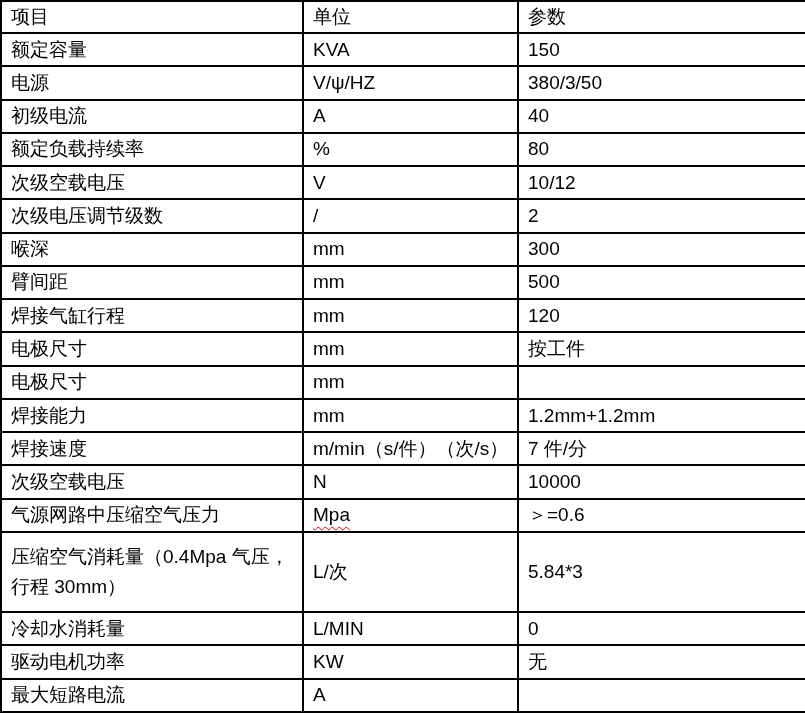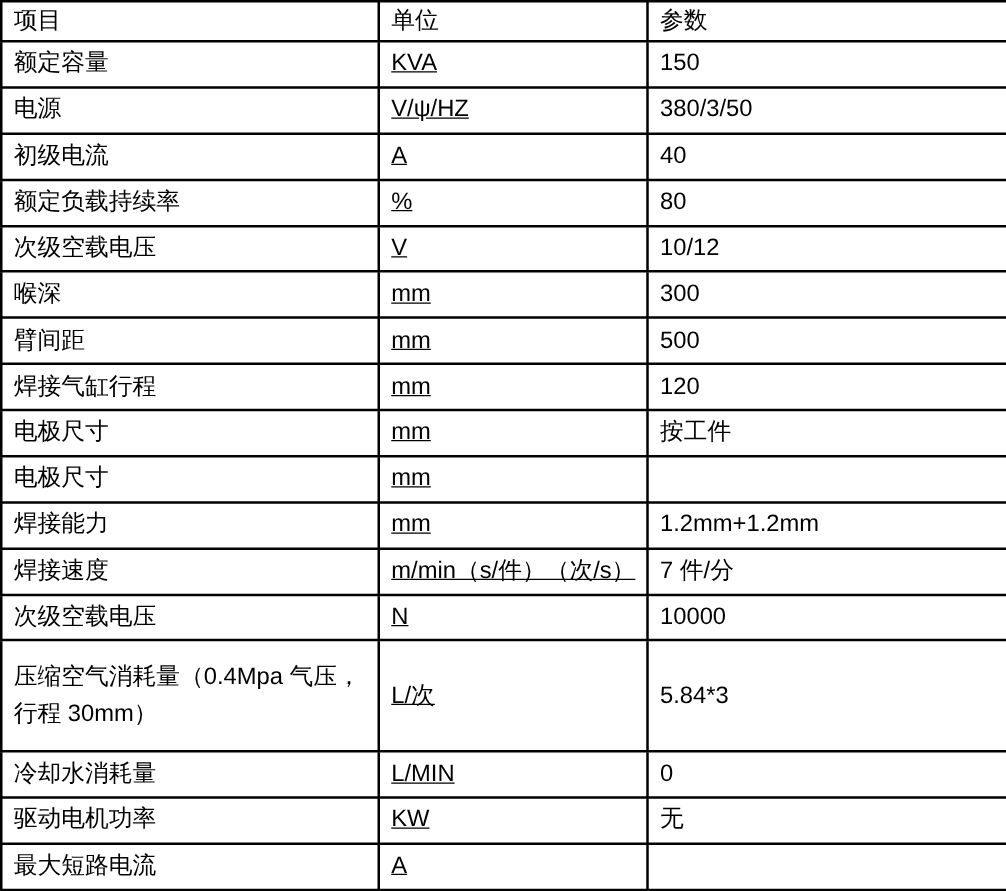--- a/index.html
+++ b/index.html
@@ -29,21 +29,21 @@
     border: 2px solid #000000;
     padding: 0 4px 0 9px;
     text-align: left;
     vertical-align: middle;
     font-weight: normal;
     line-height: 30px;
     overflow: hidden;
   }
   .spec-table tr { height: 32px; margin-left: 36px; }
   .spec-table tr.tall { height: 77px; padding-left: 12px; }
-  .spec-table td.unit-cell { white-space: nowrap; text-decoration: underline; }
+  .spec-table td.unit-cell { white-space: nowrap; }
   .spellcheck {
     text-decoration-line: underline;
     text-decoration-style: wavy;
     text-decoration-color: #d40000;
     text-decoration-thickness: 1px;
     text-underline-offset: 5px;
   }
 </style>
 </head>
 <body>
@@ -85,20 +85,25 @@
     <td class="unit-cell">%</td>
     <td class="value-cell">80</td>
   </tr>
 
   <tr>
     <td class="item-cell">次级空载电压</td>
     <td class="unit-cell">V</td>
     <td class="value-cell">10/12</td>
   </tr>
 
+  <tr>
+    <td class="item-cell">次级电压调节级数</td>
+    <td class="unit-cell">/</td>
+    <td class="value-cell">2</td>
+  </tr>
 
   <tr>
     <td class="item-cell">喉深</td>
     <td class="unit-cell">mm</td>
     <td class="value-cell">300</td>
   </tr>
 
   <tr>
     <td class="item-cell">臂间距</td>
     <td class="unit-cell">mm</td>
@@ -134,20 +139,25 @@
     <td class="unit-cell">m/min（s/件）（次/s）</td>
     <td class="value-cell">7 件/分</td>
   </tr>
 
   <tr>
     <td class="item-cell">次级空载电压</td>
     <td class="unit-cell">N</td>
     <td class="value-cell">10000</td>
   </tr>
 
+  <tr>
+    <td class="item-cell">气源网路中压缩空气压力</td>
+    <td class="unit-cell"><span class="spellcheck">Mpa</span></td>
+    <td class="value-cell">＞=0.6</td>
+  </tr>
 
   <tr class="tall">
     <td class="item-cell">压缩空气消耗量（0.4Mpa 气压，行程 30mm）</td>
     <td class="unit-cell">L/次</td>
     <td class="value-cell">5.84*3</td>
   </tr>
 
   <tr>
     <td class="item-cell">冷却水消耗量</td>
     <td class="unit-cell">L/MIN</td>

